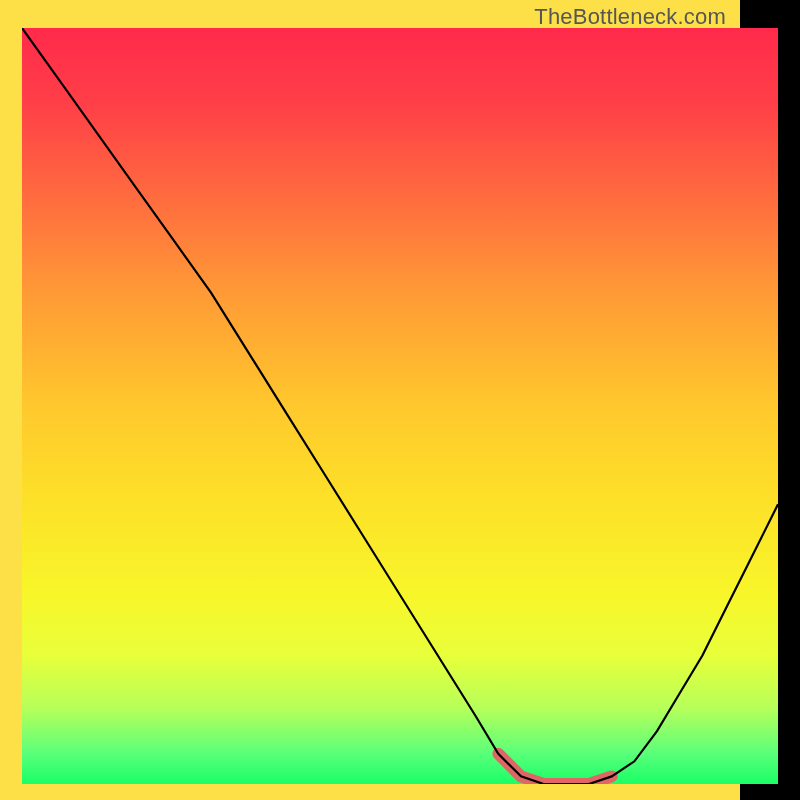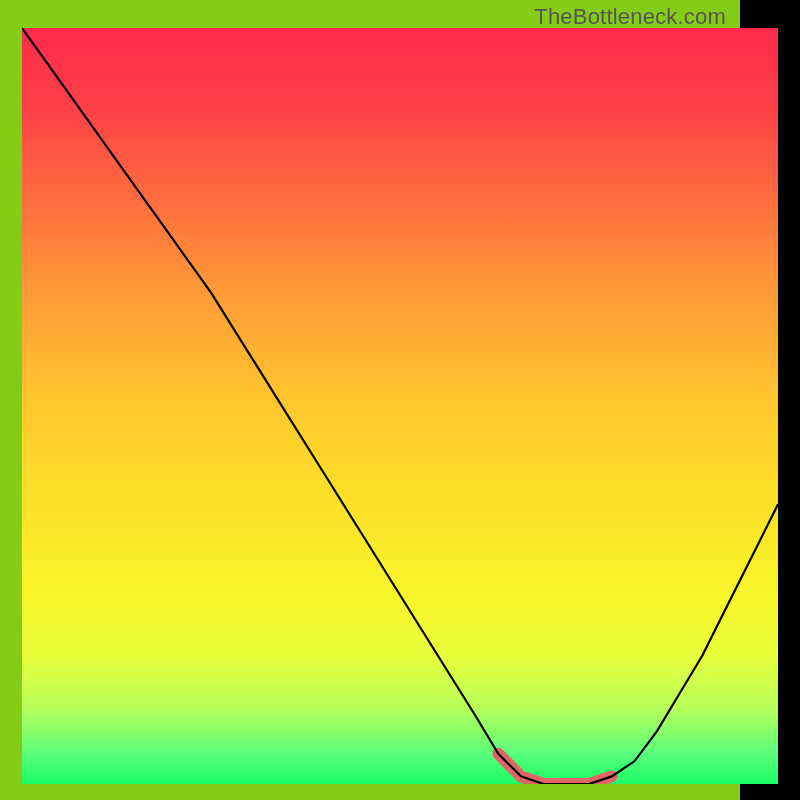--- a/index.html
+++ b/index.html
@@ -1,21 +1,21 @@
 <!DOCTYPE html>
 <html><head>
 <meta charset="utf-8">
 <style>
   * { margin: 0; padding: 0; box-sizing: border-box; }
   html, body { width: 800px; height: 800px; overflow: hidden; background: #000; }
   .container {
     position: relative;
     width: 740px;
     height: 800px;
-    background: #84cc16;
+    background: #fde047;
   }
   .watermark {
     position: absolute;
     top: 4px;
     right: 14px;
     font-family: Arial, Helvetica, sans-serif;
     font-size: 22px;
     font-weight: 400;
     color: #565656;
     letter-spacing: 0.2px;

